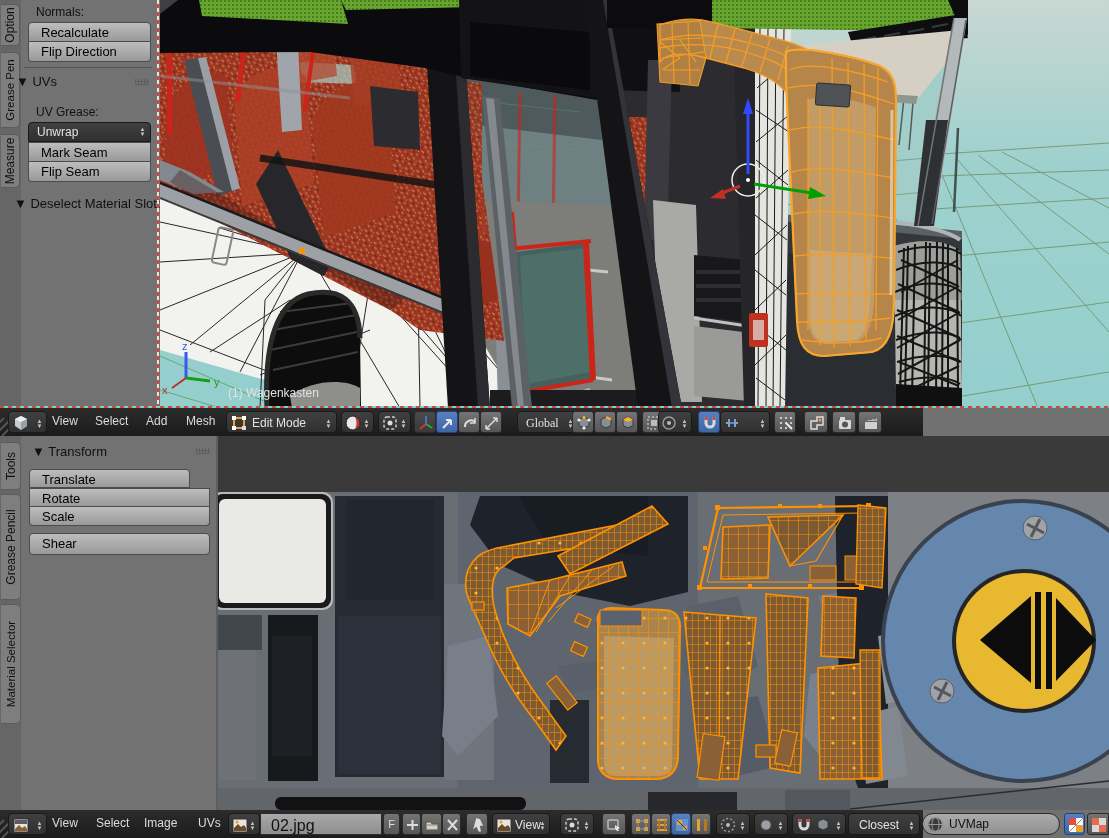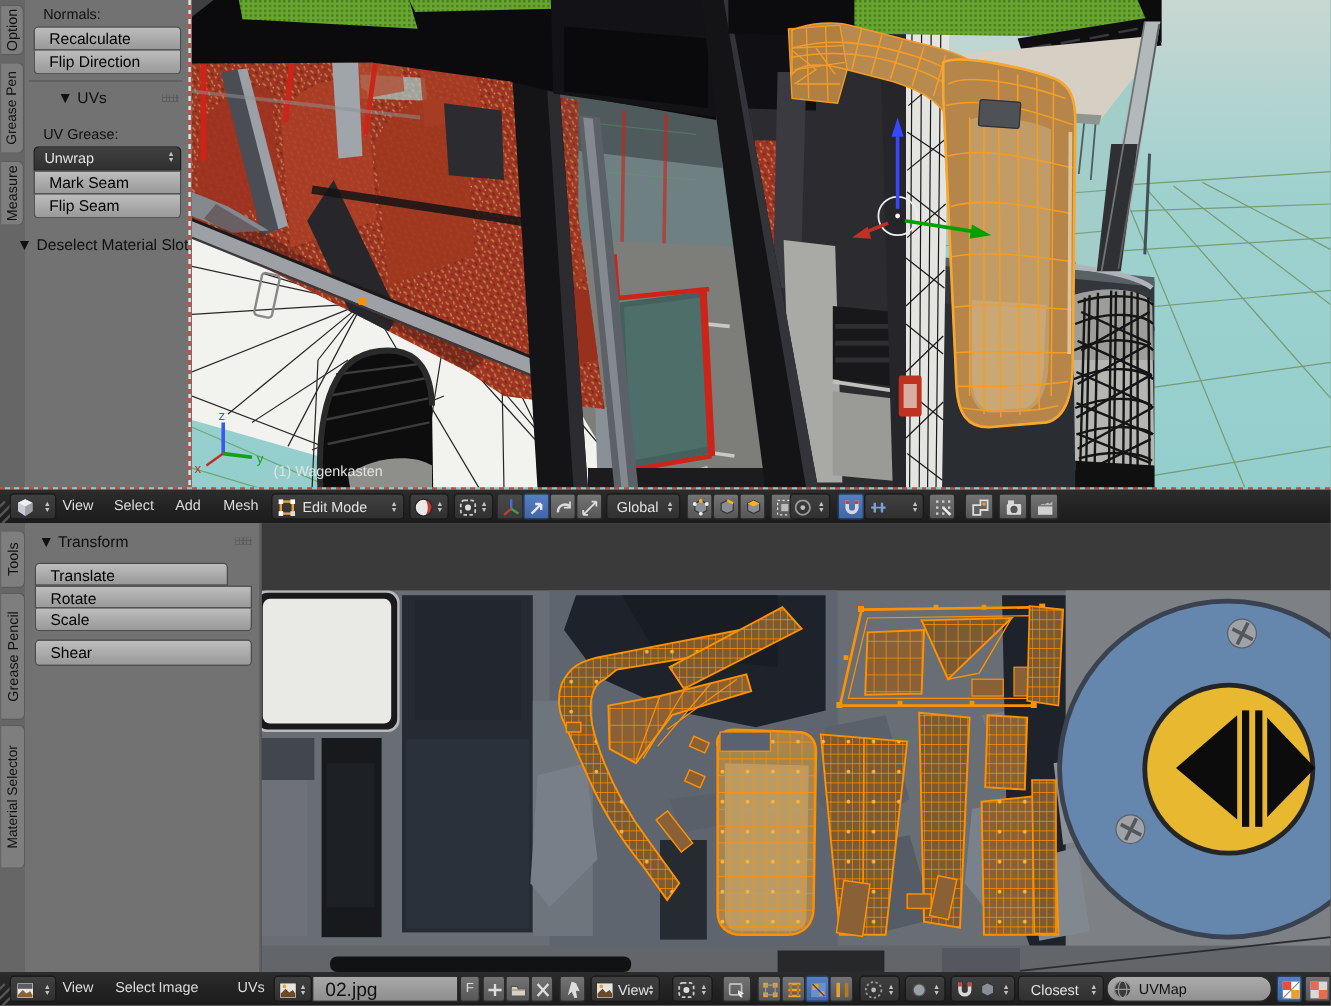--- a/index.html
+++ b/index.html
@@ -8,21 +8,21 @@
 
 #toppanel{left:0;top:0;width:160px;height:408px;background:linear-gradient(90deg,#666 0,#666 21px,#727272 21px);}
 #botpanel{left:0;top:436px;width:218px;height:374px;background:linear-gradient(90deg,#666 0,#666 21px,#727272 21px);}
 .tab{position:absolute;background:#7e7e7e;border:1px solid #5c5c5c;border-left:none;border-radius:0 5px 5px 0;box-sizing:border-box;}
 .tab span{position:absolute;left:50%;top:50%;transform:translate(-50%,-50%) rotate(-90deg);white-space:nowrap;font-size:12px;color:#111;}
 .btn{position:absolute;background:linear-gradient(#bdbdbd,#999);border:1px solid #4c4c4c;border-radius:4px;box-sizing:border-box;font-size:13px;color:#000;padding:2px 0 0 12px;}
 .lbl{position:absolute;font-size:12px;color:#101010;}
 .hdrlbl{position:absolute;font-size:13px;color:#101010;}
 .dots{position:absolute;width:14px;height:6px;background:repeating-linear-gradient(90deg,#5a5a5a 0 1px,transparent 1px 3px),repeating-linear-gradient(0deg,#5a5a5a 0 1px,transparent 1px 3px);opacity:.8}
 
-.hdr{position:absolute;left:0;width:1109px;height:28px;background:linear-gradient(#2c2c2c,#1b1b1b);}
+.hdr{position:absolute;left:0;width:923px;height:28px;background:linear-gradient(#2c2c2c,#1b1b1b);}
 .menu{position:absolute;top:6px;font-size:12px;color:#dcdcdc;}
 .combo{position:absolute;background:linear-gradient(#404040,#303030);border:1px solid #191919;border-radius:4px;box-sizing:border-box;color:#e2e2e2;font-size:12px;}
 .ibtn{position:absolute;background:linear-gradient(#747474,#565656);border:1px solid #2a2a2a;border-radius:3px;box-sizing:border-box;}
 .ibtnp{position:absolute;background:linear-gradient(#5680c2,#3f66a5);border:1px solid #26426e;border-radius:3px;box-sizing:border-box;}
 .updn{position:absolute;width:9px;color:#c4c4c4;font-size:6px;line-height:5px;text-align:center;}
 </style>
 </head>
 <body>
 
 <div class="abs" style="left:160px;top:0;width:949px;height:408px;background:#9ad8d5;">
@@ -274,21 +274,21 @@
   <div class="tab" style="left:1px;top:52px;width:19px;height:76px;">
       <span style="font-size:11.5px">Grease Pen</span>
     </div>
   <div class="tab" style="left:1px;top:134px;width:19px;height:54px;">
       <span>Measure</span>
     </div>
   <div class="lbl" style="left:36px;top:5px;">Normals:</div>
   <div class="btn" style="left:28px;top:22px;width:123px;height:20px;border-radius:4px 4px 0 0;">Recalculate</div>
   <div class="btn" style="left:28px;top:42px;width:123px;height:20px;border-radius:0 0 4px 4px;border-top:none;">Flip Direction</div>
   <div class="abs" style="left:24px;top:67px;width:128px;height:1px;background:#565656;"></div>
-  <div class="hdrlbl" style="left:48px;top:74px;">▼ UVs</div>
+  <div class="hdrlbl" style="left:16px;top:74px;">▼ UVs</div>
   <div class="dots" style="left:135px;top:79px;"></div>
   <div class="lbl" style="left:36px;top:105px;">UV Grease:</div>
   <div class="combo" style="left:28px;top:122px;width:123px;height:20px;padding:2px 0 0 8px;border-radius:4px 4px 0 0;">Unwrap<span class="updn" style="right:3px;top:4px;">▲<br>▼</span></div>
   <div class="btn" style="left:28px;top:142px;width:123px;height:20px;border-radius:0;">Mark Seam</div>
   <div class="btn" style="left:28px;top:162px;width:123px;height:20px;border-radius:0 0 4px 4px;border-top:none;">Flip Seam</div>
   <div class="hdrlbl" style="left:14px;top:196px;white-space:nowrap;">▼ Deselect Material Slot:</div>
 </div>
 
 <div class="abs" style="left:157px;top:0;width:2px;height:408px;background:repeating-linear-gradient(0deg,#d24a3c 0 4px,#e8e4de 4px 8px);"></div>
 <div class="abs" style="left:0;top:406px;width:1109px;height:2px;background:repeating-linear-gradient(90deg,#d24a3c 0 4px,#7ccfcc 4px 8px);"></div>
@@ -351,21 +351,21 @@
     <svg class="abs" style="left:3px;top:3px" width="16" height="16">
         <path d="M3 12 A6 6 0 0 1 13 7" stroke="#ddd" stroke-width="2" fill="none"></path>
         <path d="M13 3 L13 8 L8 8" stroke="#ddd" stroke-width="1.5" fill="none"></path>
       </svg>
   </div>
   <div class="ibtn" style="left:480px;top:3px;width:22px;height:22px;">
     <svg class="abs" style="left:3px;top:3px" width="16" height="16">
         <path d="M2 14 L13 3 M13 3 L9 3 M13 3 L13 7 M2 14 L6 14 M2 14 L2 10" stroke="#ddd" stroke-width="1.5" fill="none"></path>
       </svg>
   </div>
-  <div class="combo" style="left:505px;top:3px;width:62px;height:22px;padding:4px 0 0 8px;">Global<span class="updn" style="right:3px;top:7px;">▲<br>▼</span></div>
+  <div class="combo" style="left:517px;top:3px;width:62px;height:22px;padding:4px 0 0 8px;font-family:Liberation Serif, serif;">Global<span class="updn" style="right:3px;top:7px;">▲<br>▼</span></div>
   <div class="ibtn" style="left:572px;top:3px;width:22px;height:22px;">
     <svg class="abs" style="left:3px;top:3px" width="16" height="16" viewBox="0 0 16 16">
         <path d="M8 2 L13 4.5 L13 10.5 L8 13 L3 10.5 L3 4.5 Z" fill="#888e94" stroke="#33383c"></path>
         <circle cx="8" cy="2.5" r="1.6" fill="#ffb020"></circle>
         <circle cx="13" cy="5" r="1.6" fill="#eee"></circle>
         <circle cx="3" cy="5" r="1.6" fill="#eee"></circle>
         <circle cx="8" cy="13" r="1.6" fill="#eee"></circle>
       </svg>
   </div>
   <div class="ibtn" style="left:594px;top:3px;width:22px;height:22px;">
@@ -629,21 +629,21 @@
   <div class="combo" style="left:8px;top:3px;width:39px;height:22px;">
     <svg class="abs" style="left:4px;top:4px" width="16" height="15">
         <rect x="1" y="1" width="14" height="13" fill="#e8e4de" stroke="#333"></rect>
         <rect x="2" y="2" width="12" height="4" fill="#5a5e64"></rect>
         <path d="M2 11 L6 7 L9 10 L12 8 L14 11 L14 13 L2 13 Z" fill="#8a6136"></path>
       </svg>
     <span class="updn" style="right:2px;top:7px;">▲<br>▼</span>
   </div>
   <div class="menu" style="left:52px;">View</div>
   <div class="menu" style="left:96px;">Select</div>
-  <div class="menu" style="left:132px;text-align:center;">Image</div>
+  <div class="menu" style="left:144px;text-align:center;">Image</div>
   <div class="menu" style="left:198px;">UVs</div>
   <div class="combo" style="left:228px;top:3px;width:32px;height:22px;">
     <svg class="abs" style="left:3px;top:4px" width="16" height="15">
         <rect x="1" y="1" width="14" height="13" fill="#e8e4de" stroke="#333"></rect>
         <path d="M2 10 L6 6 L9 9 L12 7 L14 10 L14 13 L2 13 Z" fill="#6a4a28"></path>
         <circle cx="5" cy="4" r="1.5" fill="#e8a030"></circle>
       </svg>
     <span class="updn" style="right:2px;top:7px;">▲<br>▼</span>
   </div>
   <div class="abs" style="left:260px;top:3px;width:122px;height:22px;background:linear-gradient(#a8a8a8,#8e8e8e);border:1px solid #2a2a2a;border-radius:0;box-sizing:border-box;font-size:16px;color:#111;padding:3px 0 0 10px;">02.jpg</div>

